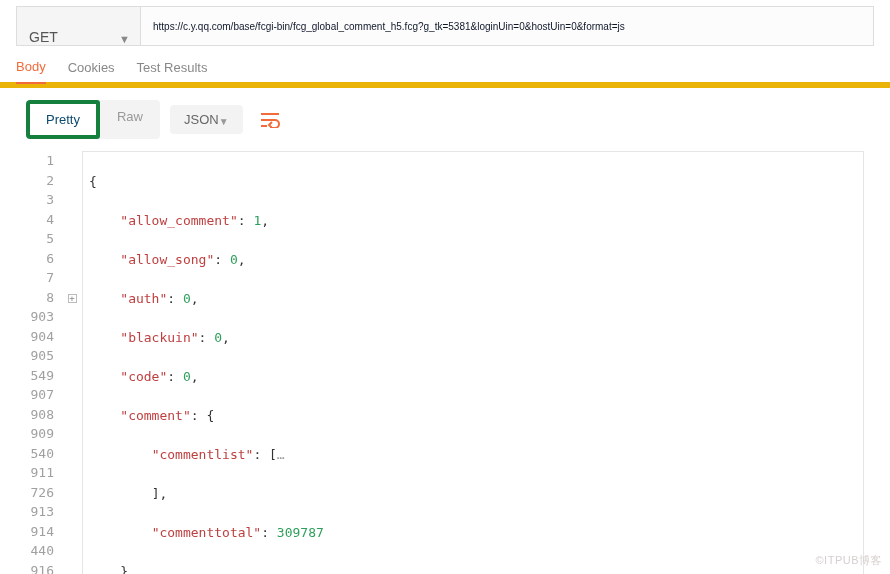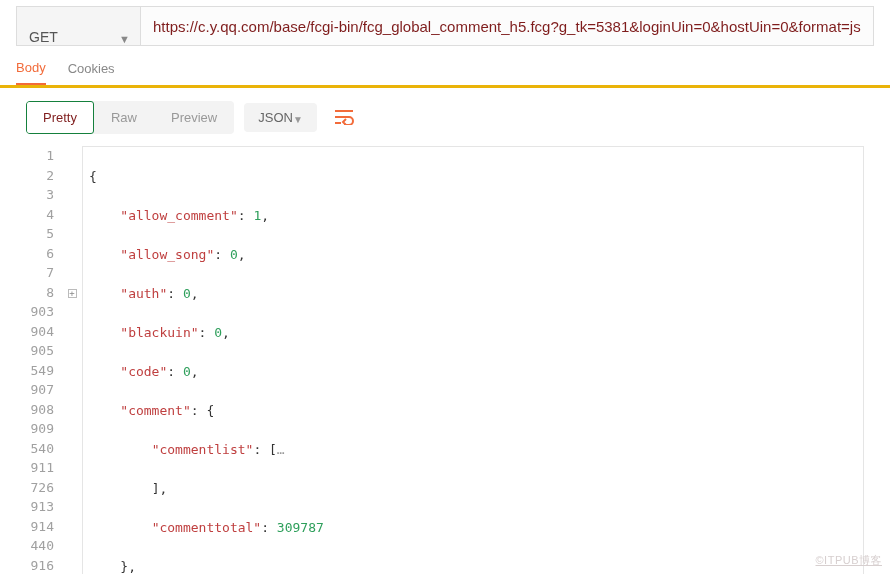--- a/index.html
+++ b/index.html
@@ -35,31 +35,31 @@
   .method-select .caret {
     position: absolute;
     right: 10px;
     color: #888;
     font-size: 11px;
   }
   .url-input {
     flex: 1;
     border: none;
     padding: 0 12px;
-    font-size: 15px;
-    color: #7f1d1d;
+    font-size: 10px;
+    color: #0f172a;
     background: #fcfcfc;
     outline: none;
   }
 
   
   .resp-tabs-row {
     display: flex;
     align-items: center;
-    border-bottom: 3px solid #eab308;
+    border-bottom: 6px solid #eab308;
     padding: 0 16px;
     height: 36px;
     margin-top: 6px;
     color: #888;
     font-size: 13px;
     position: relative;
   }
   .resp-tab {
     margin-right: 22px;
     padding: 8px 0;
@@ -93,22 +93,22 @@
     overflow: hidden;
   }
   .pill {
     padding: 8px 16px;
     color: #999;
     cursor: pointer;
     font-size: 13px;
   }
   .pill.active {
     background: #fff;
-    color: #7f1d1d;
-    border: 1px solid #15803d;
+    color: #0c4a6e;
+    border: 4px solid #15803d;
     border-radius: 3px;
     font-weight: 500;
   }
   .pill:not(.active) { border: 1px solid transparent; }
   .fmt-select {
     display: flex;
     align-items: flex-end;
     background: #f3f3f3;
     border-radius: 4px;
     padding: 7px 14px;
@@ -174,45 +174,44 @@
   .n { color: #2e9f5b; }       
   .ell { color: #999; }        
 
   .watermark {
     position: absolute;
     right: 8px;
     bottom: 6px;
     color: #d7cfcf;
     font-size: 11px;
     letter-spacing: 0.5px;
-    text-decoration: underline;
   }
 </style>
 </head>
 <body>
 
 <div class="request-bar">
   <div class="method-select">
     <span>GET</span>
     <span class="caret">▼</span>
   </div>
   <input class="url-input" value="https://c.y.qq.com/base/fcgi-bin/fcg_global_comment_h5.fcg?g_tk=5381&amp;loginUin=0&amp;hostUin=0&amp;format=js" style="">
 </div>
 
 <div class="resp-tabs-row">
   <div class="resp-tab active">Body</div>
   <div class="resp-tab">Cookies</div>
+  <div class="resp-tab">Test Results</div>
   <div class="status-area"></div>
 </div>
 
 <div class="viewer-controls">
   <div class="pill-group">
     <div class="pill active">Pretty</div>
     <div class="pill">Raw</div>
-    <div class="pill">Preview</div>
   </div>
   <div class="fmt-select">
     <span>JSON</span>
     <span class="caret">▼</span>
   </div>
   <div class="wrap-btn">
     <svg width="20" height="16" viewBox="0 0 20 16" fill="none" stroke-width="2">
       <line x1="1" y1="2" x2="19" y2="2"></line>
       <path d="M1 8 H15 a4 4 0 0 1 0 8 H10"></path>
       <polyline points="12,13 9,16 12,19" transform="translate(0,-3)"></polyline>

